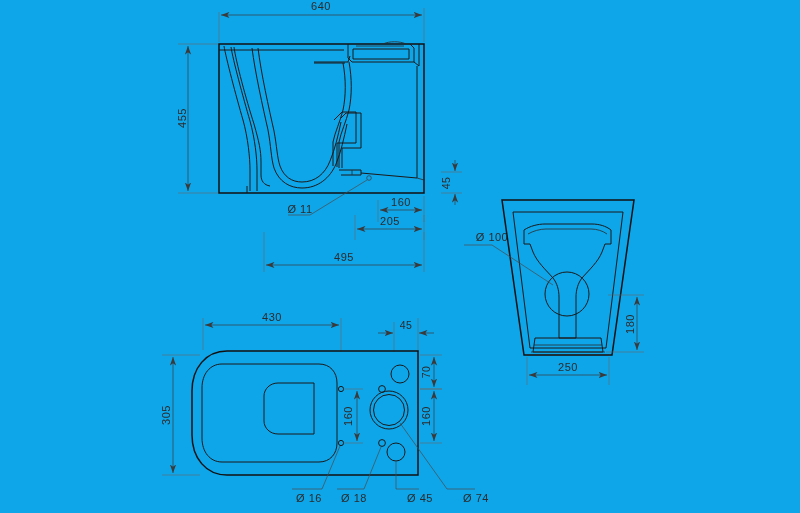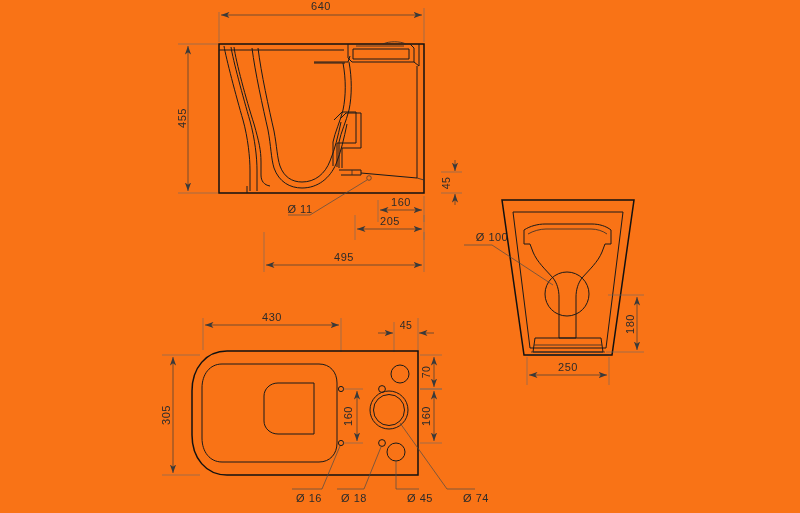--- a/index.html
+++ b/index.html
@@ -1,18 +1,18 @@
 <!DOCTYPE html>
 <html><head>
 <meta charset="utf-8">
 <style>
   html,body{margin:0;padding:0;background:#ffffff;}
   body{width:800px;height:513px;overflow:hidden;
        font-family:"Liberation Sans",sans-serif;}
-  #sheet{position:relative;width:800px;height:513px;background:#f97316;}
+  #sheet{position:relative;width:800px;height:513px;background:#0ea5e9;}
   svg{display:block;}
   .ln{stroke:#1a1a1a;stroke-width:1;fill:none;vector-effect:non-scaling-stroke;}
   .ln-thin{stroke:#2b2b2b;stroke-width:0.8;fill:none;}
   .ln-dim{stroke:#3a3a3a;stroke-width:0.7;fill:none;}
   .ln-ext{stroke:#6a6a6a;stroke-width:0.6;fill:none;}
   .ln-lead{stroke:#4a4a4a;stroke-width:0.7;fill:none;}
   .ln-thick{stroke:#111;stroke-width:1.5;fill:none;}
   .dimtxt{font-family:"Liberation Sans",sans-serif;font-size:11px;fill:#2b2b2b;
           letter-spacing:0.5px;}
   .dimtxt-s{font-family:"Liberation Sans",sans-serif;font-size:10.5px;fill:#2b2b2b;

